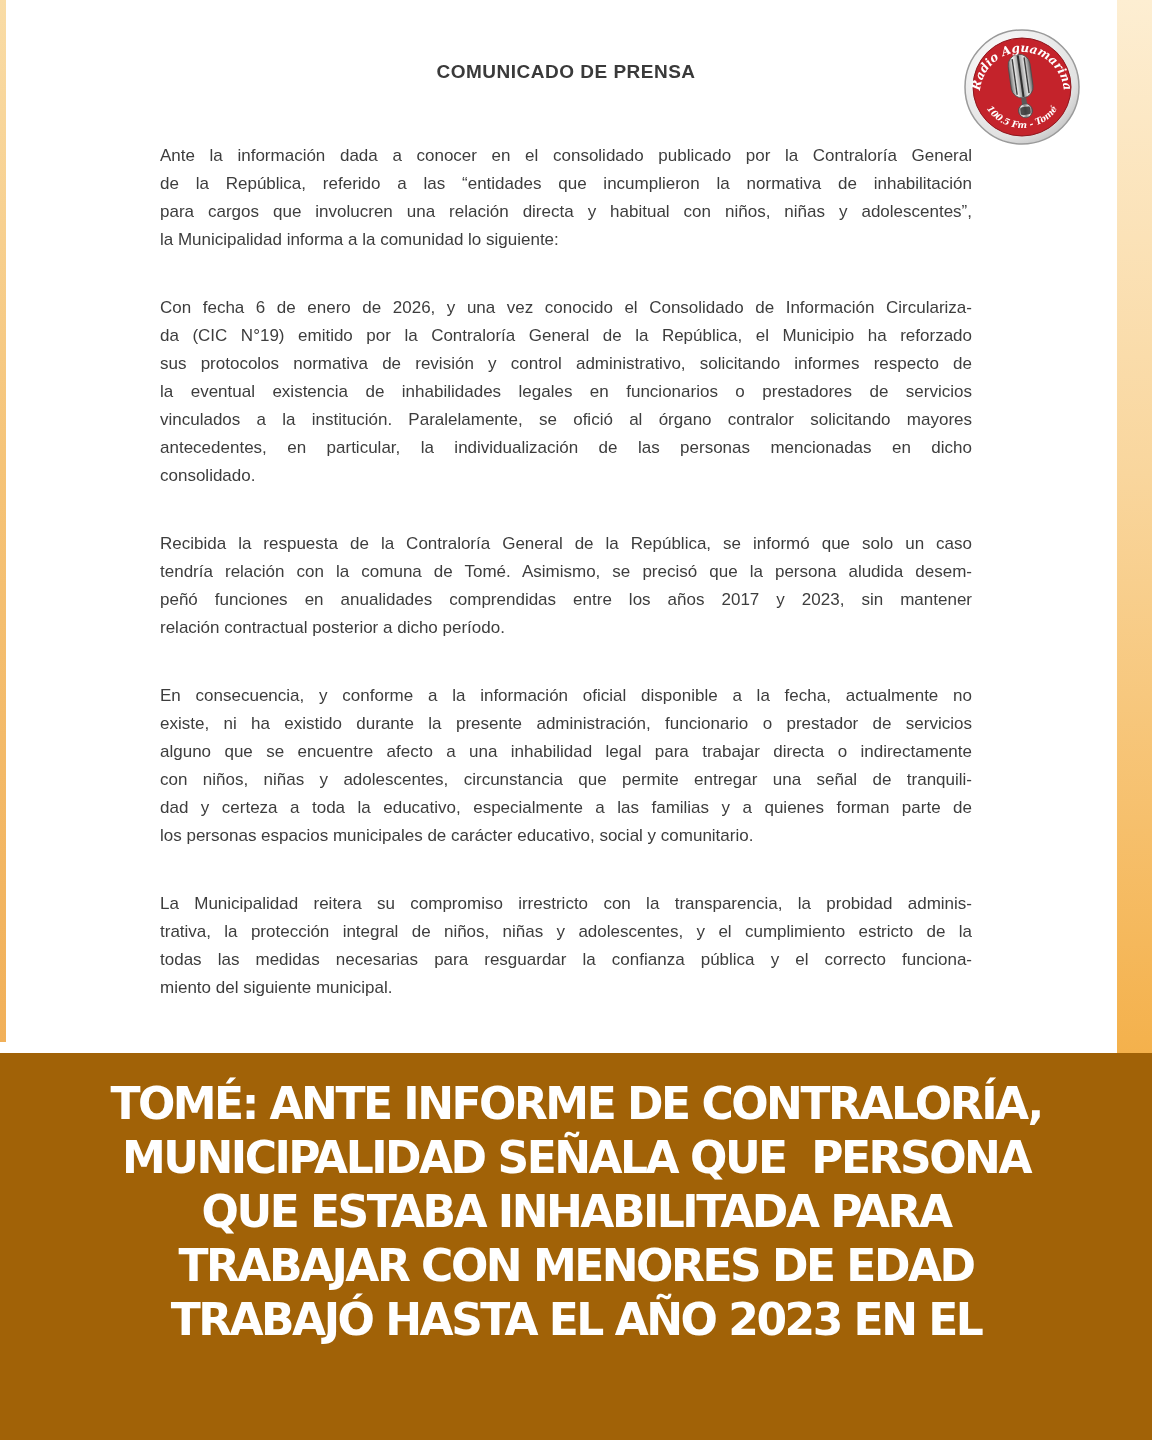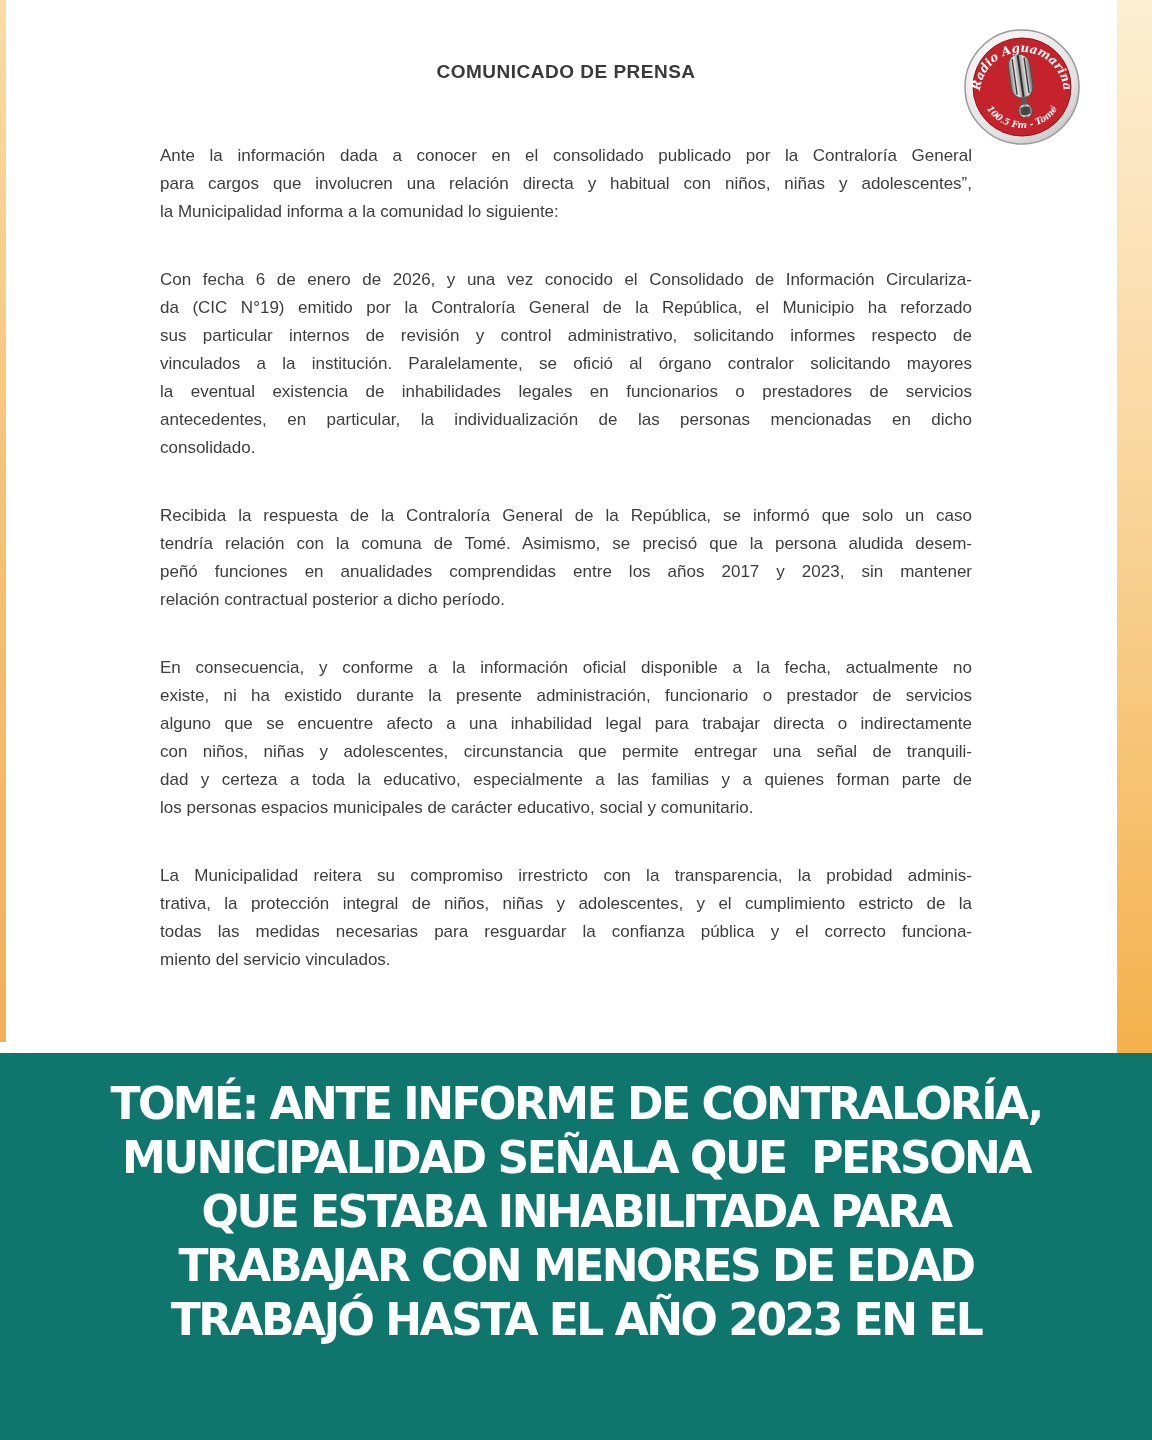--- a/index.html
+++ b/index.html
@@ -50,21 +50,21 @@
     content: "";
     display: inline-block;
     width: 100%;
     height: 0;
   }
   .line.last { text-align: left; }
 
   
   .banner {
     position: absolute; left: 0; top: 1053px; width: 1152px; height: 387px;
-    background: #0f766e;
+    background: #a16207;
     padding-top: 24px;
     box-sizing: border-box;
   }
   .banner-line {
     text-align: center;
     color: #ffffff;
     font-family: "DejaVu Sans", sans-serif;
     font-weight: bold;
     font-size: 44px;
     line-height: 54px;
@@ -116,30 +116,31 @@
         <textPath href="#arcBottom" startOffset="50%" text-anchor="middle">100.5 Fm - Tomé</textPath>
       </text>
     </svg>
   </div>
 
   <div class="content">
     <div class="doc-title">COMUNICADO DE PRENSA</div>
 
     <div class="paragraph">
       <div class="line">Ante la información dada a conocer en el consolidado publicado por la Contraloría General</div>
+      <div class="line">de la República, referido a las “entidades que incumplieron la normativa de inhabilitación</div>
       <div class="line">para cargos que involucren una relación directa y habitual con niños, niñas y adolescentes”,</div>
       <div class="line last">la Municipalidad informa a la comunidad lo siguiente:</div>
     </div>
 
     <div class="paragraph">
       <div class="line">Con fecha 6 de enero de 2026, y una vez conocido el Consolidado de Información Circulariza-</div>
       <div class="line">da (CIC N°19) emitido por la Contraloría General de la República, el Municipio ha reforzado</div>
-      <div class="line">sus particular internos de revisión y control administrativo, solicitando informes respecto de</div>
+      <div class="line">sus protocolos normativa de revisión y control administrativo, solicitando informes respecto de</div>
+      <div class="line">la eventual existencia de inhabilidades legales en funcionarios o prestadores de servicios</div>
       <div class="line">vinculados a la institución. Paralelamente, se ofició al órgano contralor solicitando mayores</div>
-      <div class="line">la eventual existencia de inhabilidades legales en funcionarios o prestadores de servicios</div>
       <div class="line">antecedentes, en particular, la individualización de las personas mencionadas en dicho</div>
       <div class="line last">consolidado.</div>
     </div>
 
     <div class="paragraph">
       <div class="line">Recibida la respuesta de la Contraloría General de la República, se informó que solo un caso</div>
       <div class="line">tendría relación con la comuna de Tomé. Asimismo, se precisó que la persona aludida desem-</div>
       <div class="line">peñó funciones en anualidades comprendidas entre los años 2017 y 2023, sin mantener</div>
       <div class="line last">relación contractual posterior a dicho período.</div>
     </div>
@@ -150,21 +151,21 @@
       <div class="line">alguno que se encuentre afecto a una inhabilidad legal para trabajar directa o indirectamente</div>
       <div class="line">con niños, niñas y adolescentes, circunstancia que permite entregar una señal de tranquili-</div>
       <div class="line">dad y certeza a toda la educativo, especialmente a las familias y a quienes forman parte de</div>
       <div class="line last">los personas espacios municipales de carácter educativo, social y comunitario.</div>
     </div>
 
     <div class="paragraph">
       <div class="line">La Municipalidad reitera su compromiso irrestricto con la transparencia, la probidad adminis-</div>
       <div class="line">trativa, la protección integral de niños, niñas y adolescentes, y el cumplimiento estricto de la</div>
       <div class="line">todas las medidas necesarias para resguardar la confianza pública y el correcto funciona-</div>
-      <div class="line last">miento del servicio vinculados.</div>
+      <div class="line last">miento del siguiente municipal.</div>
     </div>
   </div>
 
   <div class="banner">
     <div class="banner-line">TOMÉ: ANTE INFORME DE CONTRALORÍA,</div>
     <div class="banner-line">MUNICIPALIDAD SEÑALA QUE  PERSONA</div>
     <div class="banner-line">QUE ESTABA INHABILITADA PARA</div>
     <div class="banner-line">TRABAJAR CON MENORES DE EDAD</div>
     <div class="banner-line">TRABAJÓ HASTA EL AÑO 2023 EN EL</div>
   </div>

